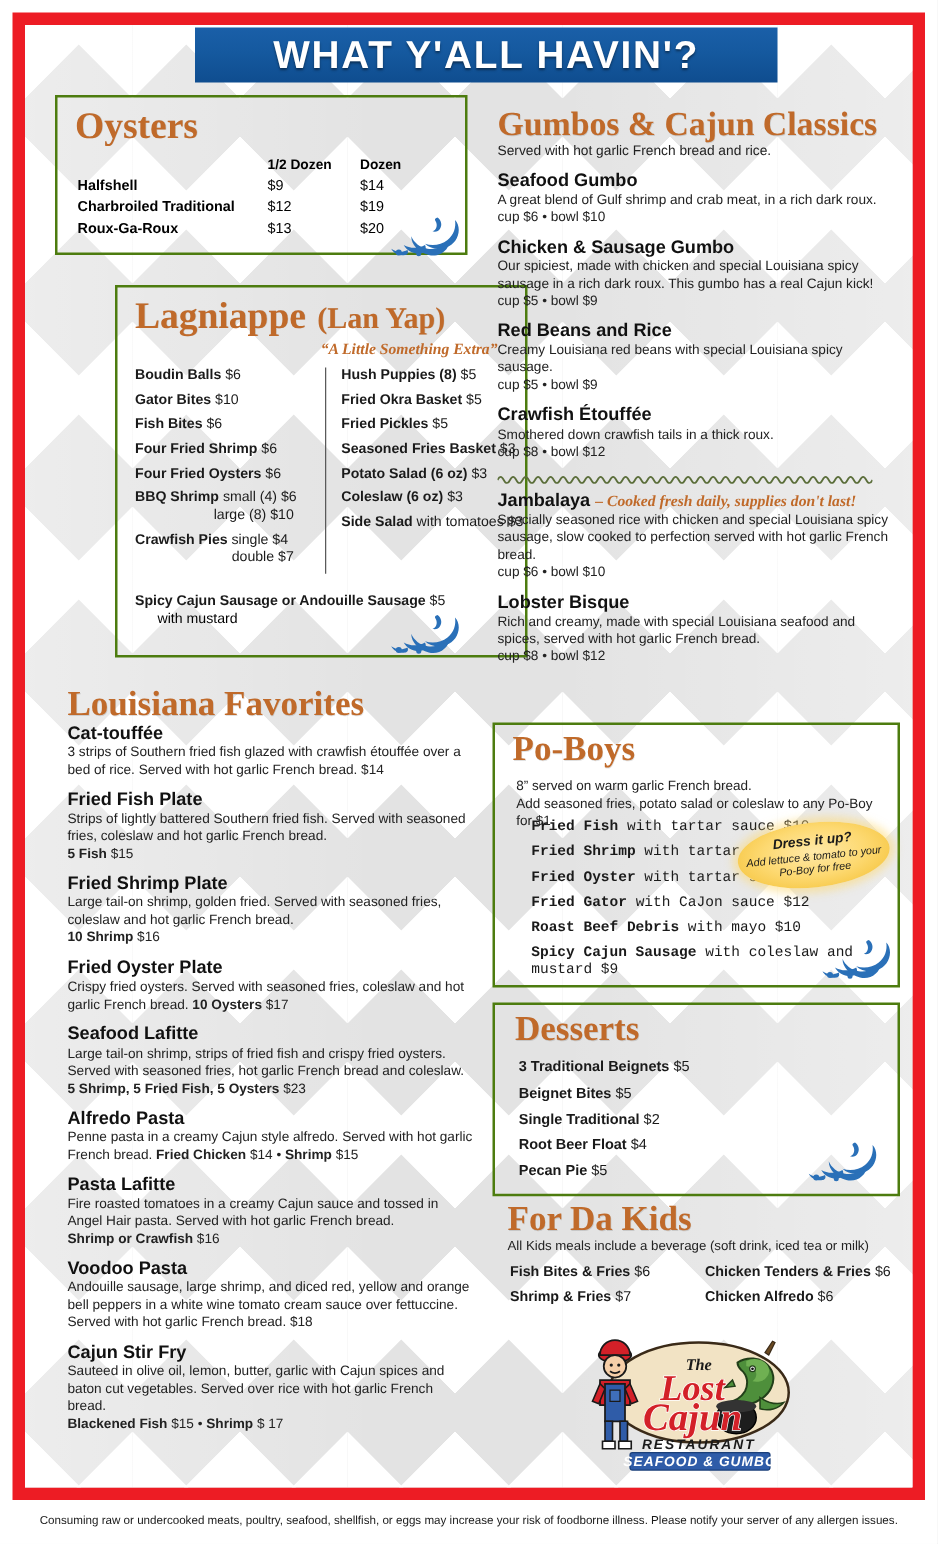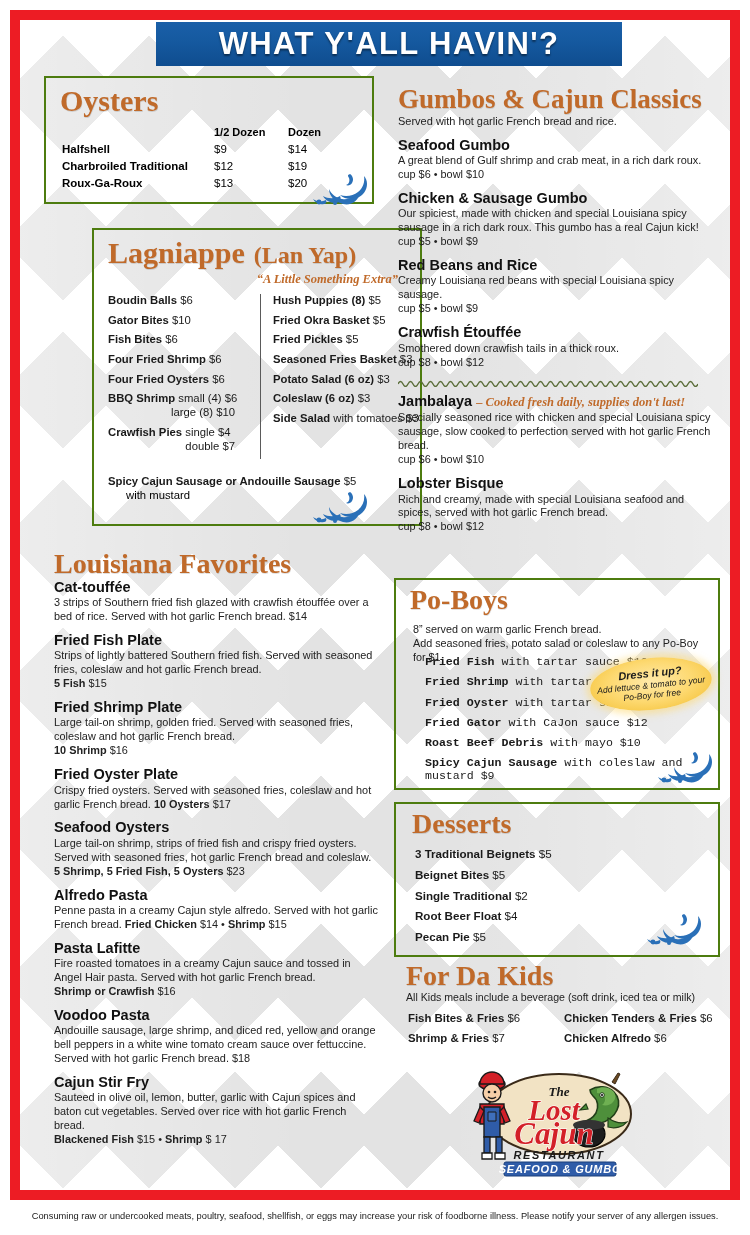--- a/index.html
+++ b/index.html
@@ -335,21 +335,21 @@
         <p>Large tail-on shrimp, golden fried. Served with seasoned fries, coleslaw and hot garlic French bread.</p>
         <p><span class="b">10 Shrimp</span> <span>$16</span></p>
       </div>
 
       <div class="dish">
         <h4>Fried Oyster Plate</h4>
         <p><span>Crispy fried oysters. Served with seasoned fries, coleslaw and hot garlic French bread.</span> <span class="b">10 Oysters</span> <span>$17</span></p>
       </div>
 
       <div class="dish">
-        <h4>Seafood Oysters</h4>
+        <h4>Seafood Lafitte</h4>
         <p>Large tail-on shrimp, strips of fried fish and crispy fried oysters. Served with seasoned fries, hot garlic French bread and coleslaw.</p>
         <p><span class="b">5 Shrimp, 5 Fried Fish, 5 Oysters</span> <span>$23</span></p>
       </div>
 
       <div class="dish">
         <h4>Alfredo Pasta</h4>
         <p><span>Penne pasta in a creamy Cajun style alfredo. Served with hot garlic French bread.</span> <span class="b">Fried Chicken</span> <span>$14 • </span><span class="b">Shrimp</span> <span>$15</span></p>
       </div>
 
       <div class="dish">

